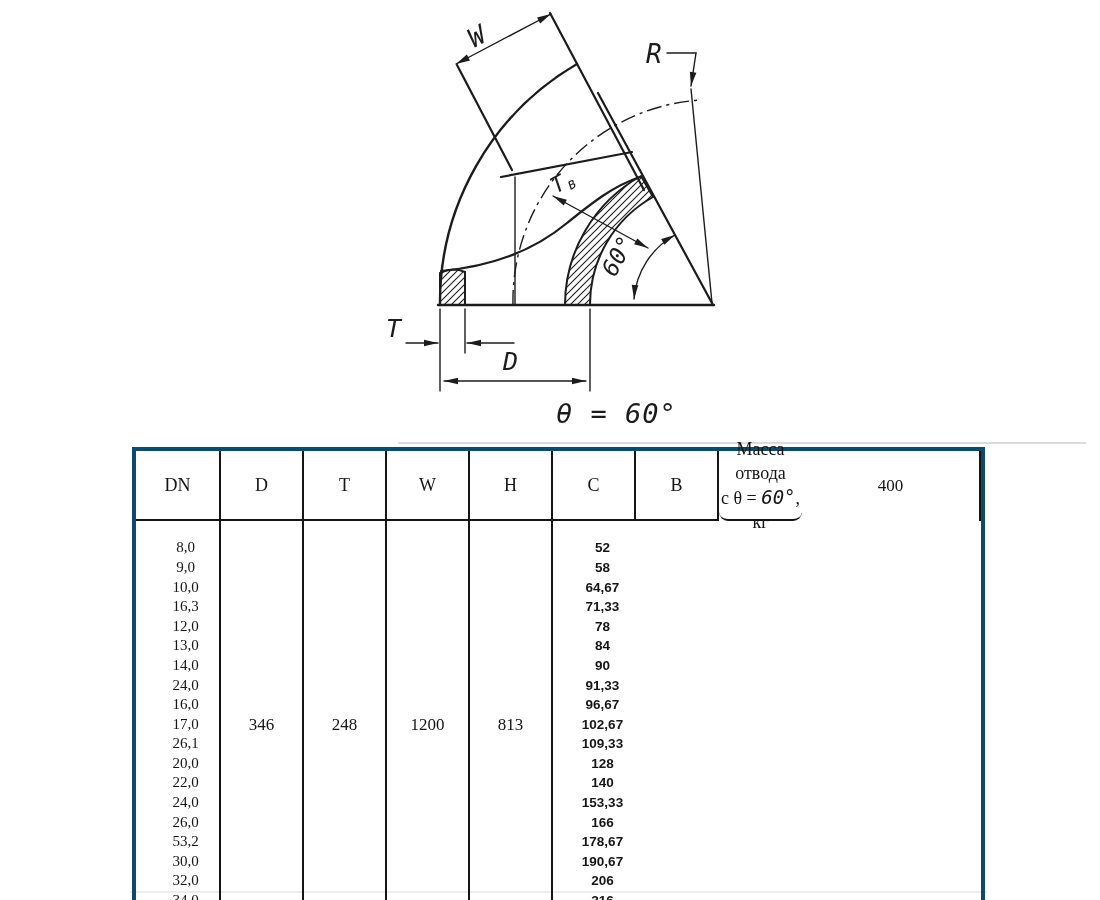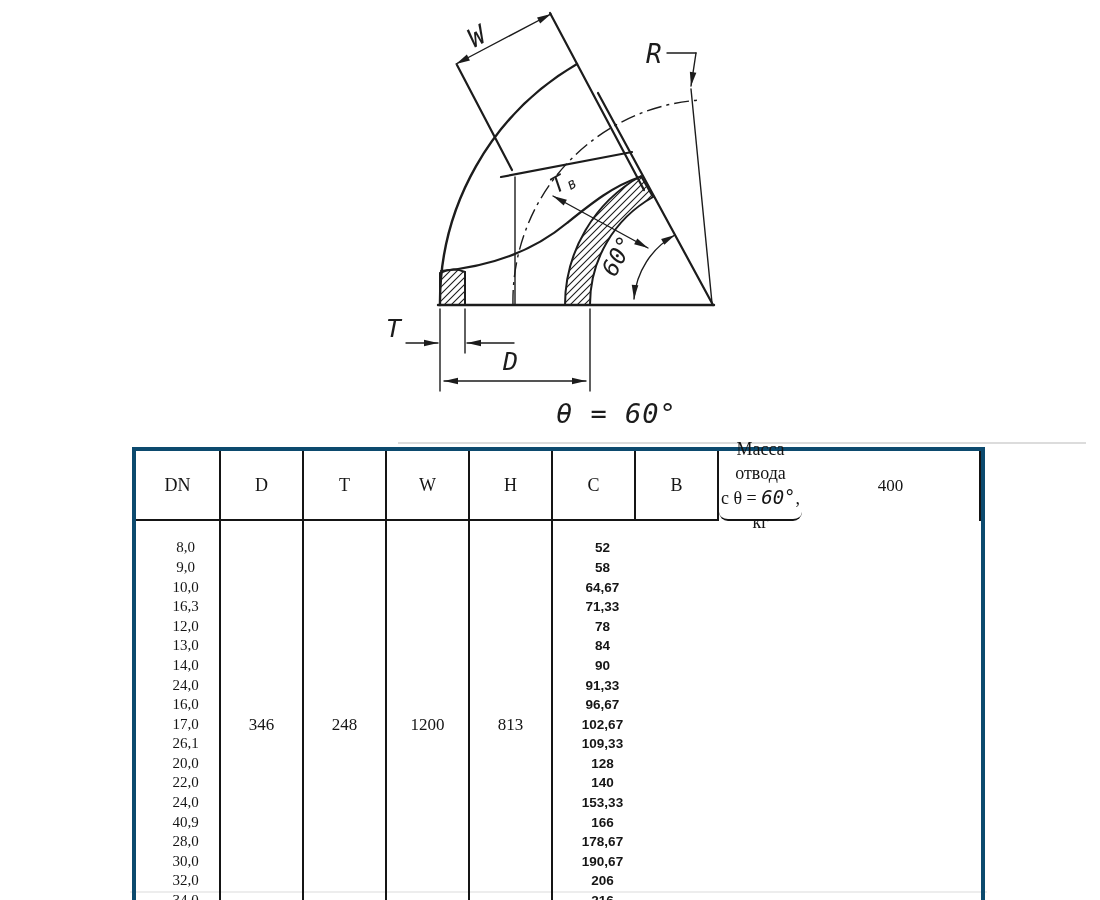--- a/index.html
+++ b/index.html
@@ -144,22 +144,22 @@
         <div>12,0</div>
         <div>13,0</div>
         <div>14,0</div>
         <div>24,0</div>
         <div>16,0</div>
         <div>17,0</div>
         <div>26,1</div>
         <div>20,0</div>
         <div>22,0</div>
         <div>24,0</div>
-        <div>40,9</div>
-        <div>28,0</div>
+        <div>26,0</div>
+        <div>53,2</div>
         <div>30,0</div>
         <div>32,0</div>
         <div>34,0</div>
       </div>
     <div class="bc">
         <span>346</span>
       </div>
     <div class="bc">
         <span>248</span>
       </div>

